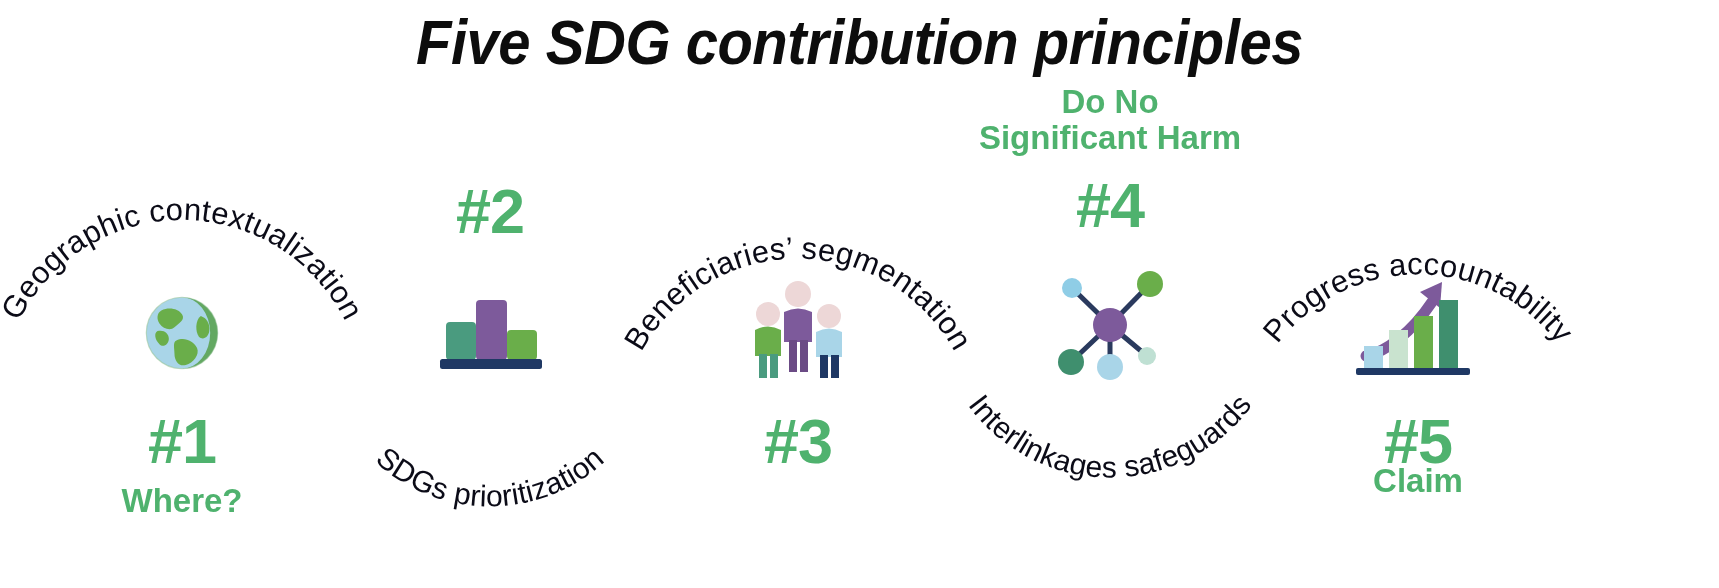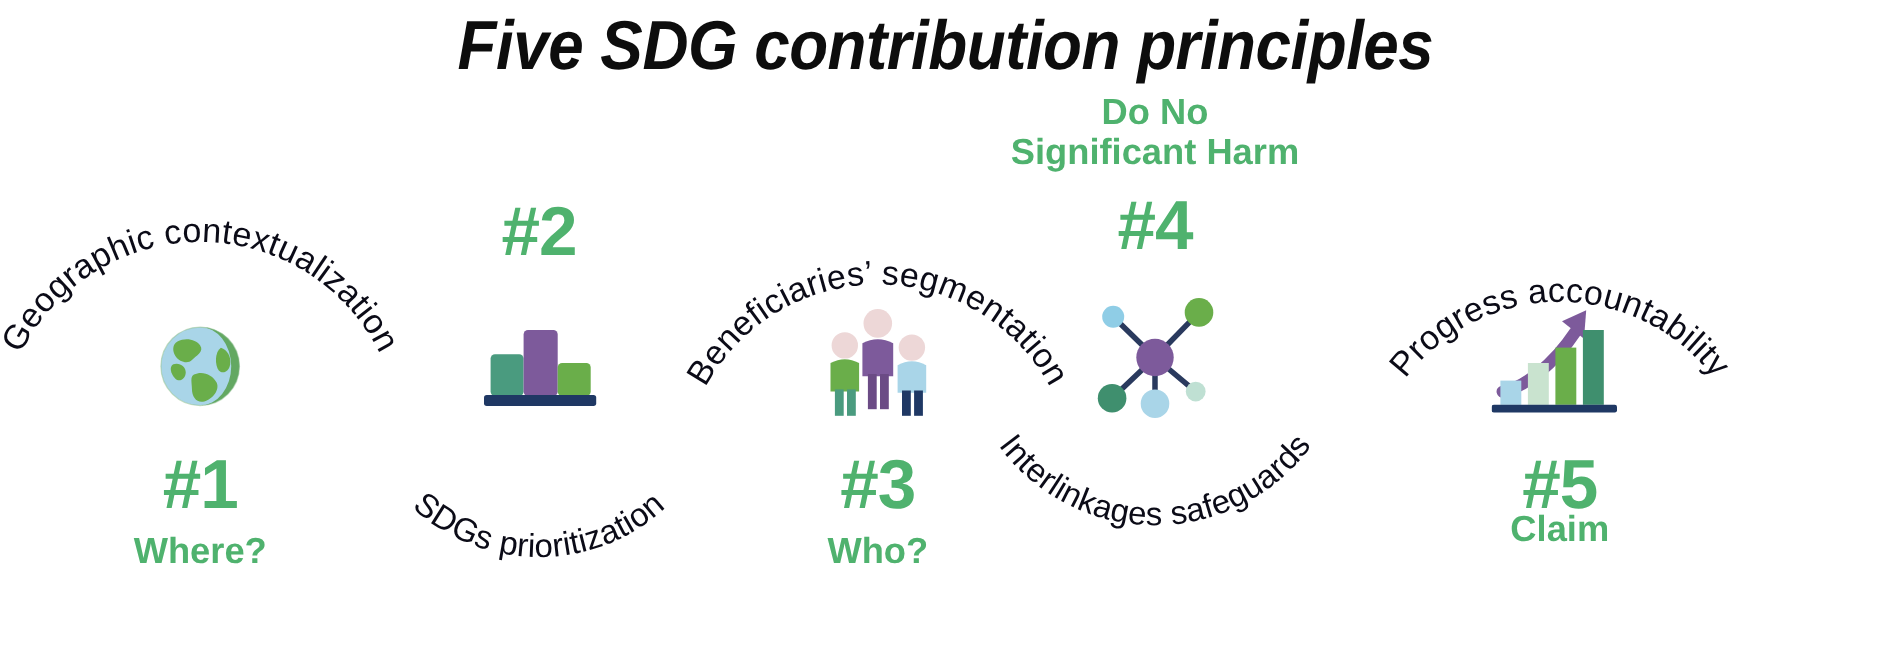--- a/index.html
+++ b/index.html
@@ -44,21 +44,21 @@
   
   .principle {
     position: absolute;
     width: 380px;
     height: 470px;
     top: 92px;
   }
   .p1 { left: -8px; }
   .p2 { left: 300px; }
   .p3 { left: 608px; }
-  .p4 { left: 860px; }
+  .p4 { left: 920px; }
   .p5 { left: 1228px; }
 
   .arc-svg {
     position: absolute;
     left: 0;
     top: 0;
     width: 380px;
     height: 470px;
     overflow: visible;
     pointer-events: none;
@@ -194,21 +194,20 @@
         <rect x="26" y="80" width="8" height="24" fill="#4A9B7F"></rect>
 
         <circle cx="85" cy="42" r="12" fill="#EDD7D7"></circle>
         <path d="M72 58 q13 -7 26 0 l0 25 l-26 0 z" fill="#A9D5E8"></path>
         <rect x="76" y="81" width="8" height="23" fill="#1F3864"></rect>
         <rect x="87" y="81" width="8" height="23" fill="#1F3864"></rect>
       </svg>
     </div>
 
     <div class="big-num" style="top:318px;">#3</div>
-    <div class="sub-label" style="top:392px;">Who?</div>
   </div>
 
   <div class="principle p4">
     <div class="green-head" style="top:-8px;">Do No
 Significant Harm</div>
     <div class="big-num" style="top:82px;">#4</div>
 
     <div class="icon-box" style="top:168px;height:120px;">
       <svg width="118" height="110" viewBox="0 0 118 110">
         <g stroke="#2A3A5E" stroke-width="5" stroke-linecap="round">

